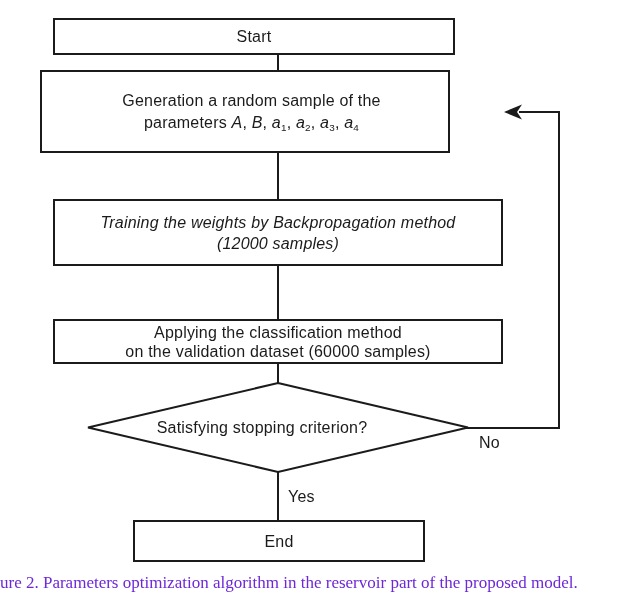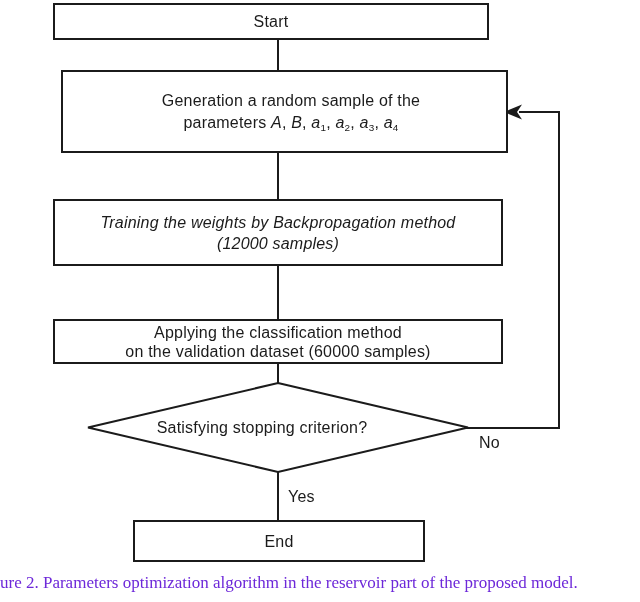--- a/index.html
+++ b/index.html
@@ -20,22 +20,22 @@
     background: #ffffff;
     display: flex;
     flex-direction: column;
     align-items: center;
     justify-content: center;
     text-align: center;
     font-size: 16px;
     line-height: 21px;
     letter-spacing: 0.2px;
   }
-  .node-start   { left: 53px;  top: 3px;   width: 436px; height: 37px; }
-  .node-gen     { left: 61px;  top: 70px;  width: 447px; height: 83px; line-height: 22px; padding-left: 13px; }
+  .node-start   { left: 53px;  top: 18px;   width: 402px; height: 37px; }
+  .node-gen     { left: 40px;  top: 70px;  width: 410px; height: 83px; line-height: 22px; padding-left: 13px; }
   .node-train   { left: 53px;  top: 199px; width: 450px; height: 67px; font-style: italic; }
   .node-apply   { left: 53px;  top: 319px; width: 450px; height: 45px; line-height: 19px; }
   .node-end     { left: 133px; top: 520px; width: 292px; height: 42px; }
   .diamond-text {
     position: absolute;
     left: 72px; top: 383px; width: 380px; height: 89px;
     display: flex; align-items: center; justify-content: center;
     text-align: center; font-size: 16px; letter-spacing: 0.2px;
   }
   .edge-label { position: absolute; font-size: 16px; letter-spacing: 0.2px; }

